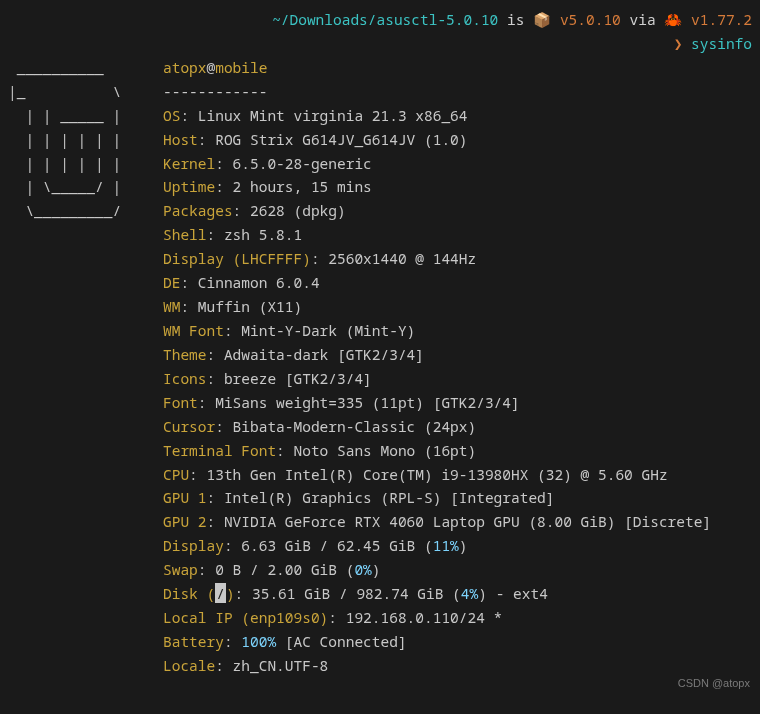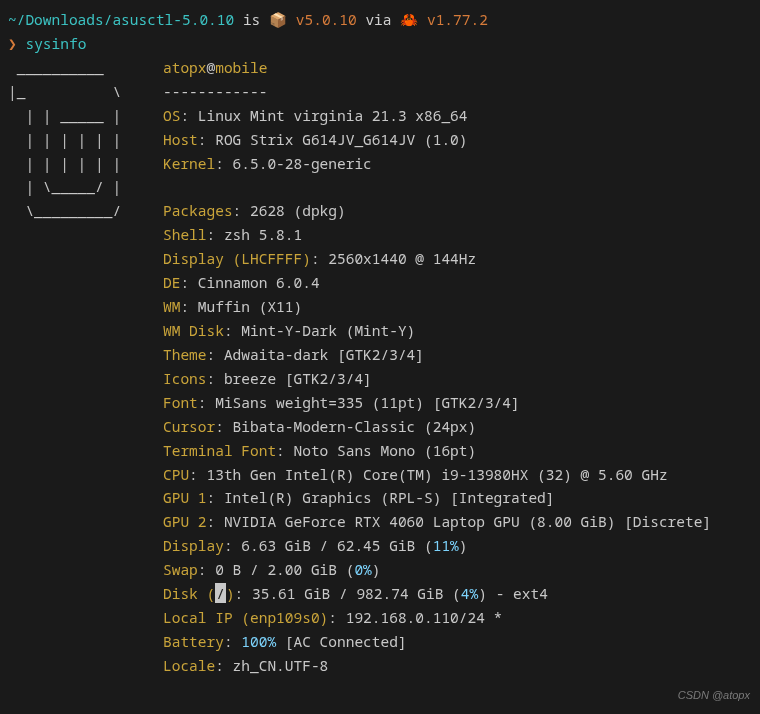--- a/index.html
+++ b/index.html
@@ -8,47 +8,46 @@
       color: #c8c8c8;
       font-family: "Noto Sans Mono", "Consolas", monospace;
       font-size: 14.5px;
       line-height: 1.65;
       padding: 8px 8px;
       width: 760px;
       height: 714px;
       overflow: hidden;
       position: relative;
     }
-    .prompt-line { white-space: pre; }
+    .prompt-line { white-space: pre; text-align: right; }
     .path { color: #3cc3c3; }
     .white { color: #d0d0d0; }
     .orange-v { color: #d67b3a; }
     .crab { color: #e07a3a; }
     .arrow { color: #d67b3a; }
     .cmd { color: #3cc3c3; }
     .green { color: #7dd3fc; }
     .yellow { color: #c9a43a; }
     .grey { color: #c8c8c8; }
     .box-icon { color: #c09050; }
     .row { display: flex; }
     .ascii-col {
       width: 155px;
       white-space: pre;
       color: #c8c8c8;
       flex-shrink: 0;
     }
     .info-col { white-space: pre; }
     .watermark {
       position: absolute;
-      bottom: 10px;
+      bottom: 22px;
       right: 10px;
       color: #7a7a7a;
       font-size: 11px;
       font-family: sans-serif;
-      font-style: italic;
     }
     .highlight-bg {
       background: #c8c8c8;
       color: #1a1a1a;
       padding: 0 1px;
     }
   </style>
 </head>
 <body>
 
@@ -71,20 +70,21 @@
 <div class="row">
   <div class="ascii-col">  | | | | | |</div>
   <div class="info-col"><span class="yellow">Host</span><span class="grey">: </span><span class="grey">ROG Strix G614JV_G614JV (1.0)</span></div>
 </div>
 <div class="row">
   <div class="ascii-col">  | | | | | |</div>
   <div class="info-col"><span class="yellow">Kernel</span><span class="grey">: </span><span class="grey">6.5.0-28-generic</span></div>
 </div>
 <div class="row">
   <div class="ascii-col">  | \_____/ |</div>
+  <div class="info-col"><span class="yellow">Uptime</span><span class="grey">: </span><span class="grey">2 hours, 15 mins</span></div>
 </div>
 <div class="row">
   <div class="ascii-col">  \_________/</div>
   <div class="info-col"><span class="yellow">Packages</span><span class="grey">: </span><span class="grey">2628 (dpkg)</span></div>
 </div>
 <div class="row">
   <div class="ascii-col"></div>
   <div class="info-col"><span class="yellow">Shell</span><span class="grey">: </span><span class="grey">zsh 5.8.1</span></div>
 </div>
 <div class="row">
@@ -94,21 +94,21 @@
 <div class="row">
   <div class="ascii-col"></div>
   <div class="info-col"><span class="yellow">DE</span><span class="grey">: </span><span class="grey">Cinnamon 6.0.4</span></div>
 </div>
 <div class="row">
   <div class="ascii-col"></div>
   <div class="info-col"><span class="yellow">WM</span><span class="grey">: </span><span class="grey">Muffin (X11)</span></div>
 </div>
 <div class="row">
   <div class="ascii-col"></div>
-  <div class="info-col"><span class="yellow">WM Disk</span><span class="grey">: </span><span class="grey">Mint-Y-Dark (Mint-Y)</span></div>
+  <div class="info-col"><span class="yellow">WM Font</span><span class="grey">: </span><span class="grey">Mint-Y-Dark (Mint-Y)</span></div>
 </div>
 <div class="row">
   <div class="ascii-col"></div>
   <div class="info-col"><span class="yellow">Theme</span><span class="grey">: </span><span class="grey">Adwaita-dark [GTK2/3/4]</span></div>
 </div>
 <div class="row">
   <div class="ascii-col"></div>
   <div class="info-col"><span class="yellow">Icons</span><span class="grey">: </span><span class="grey">breeze [GTK2/3/4]</span></div>
 </div>
 <div class="row">

